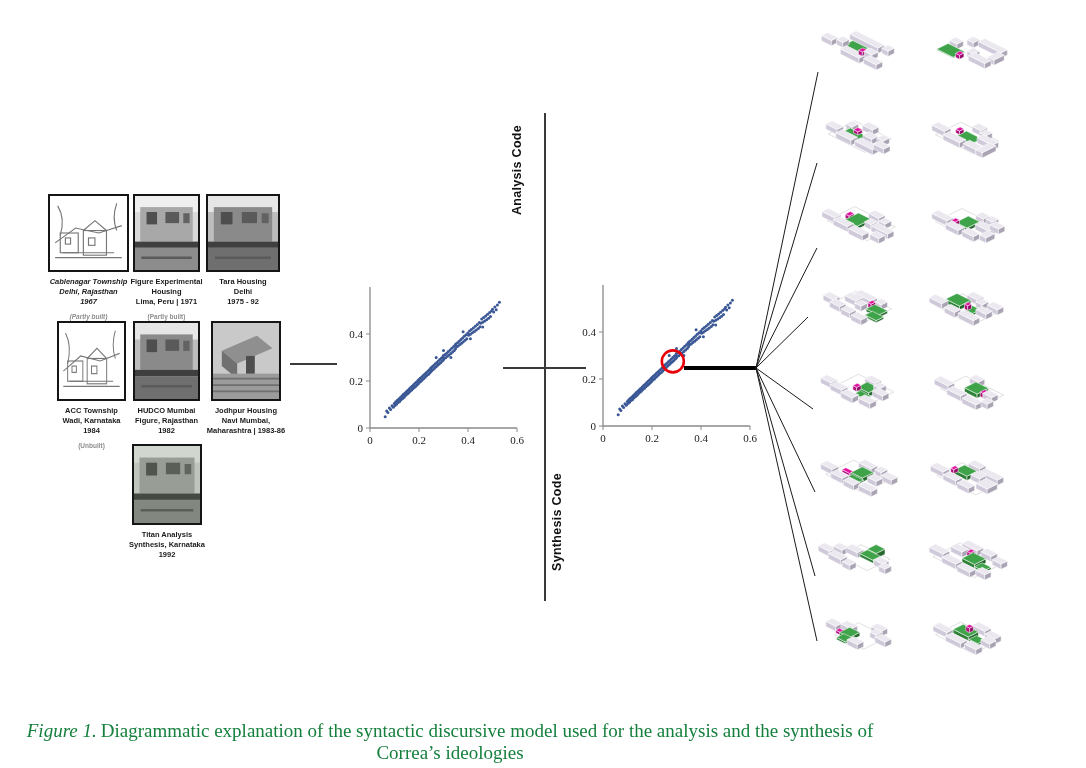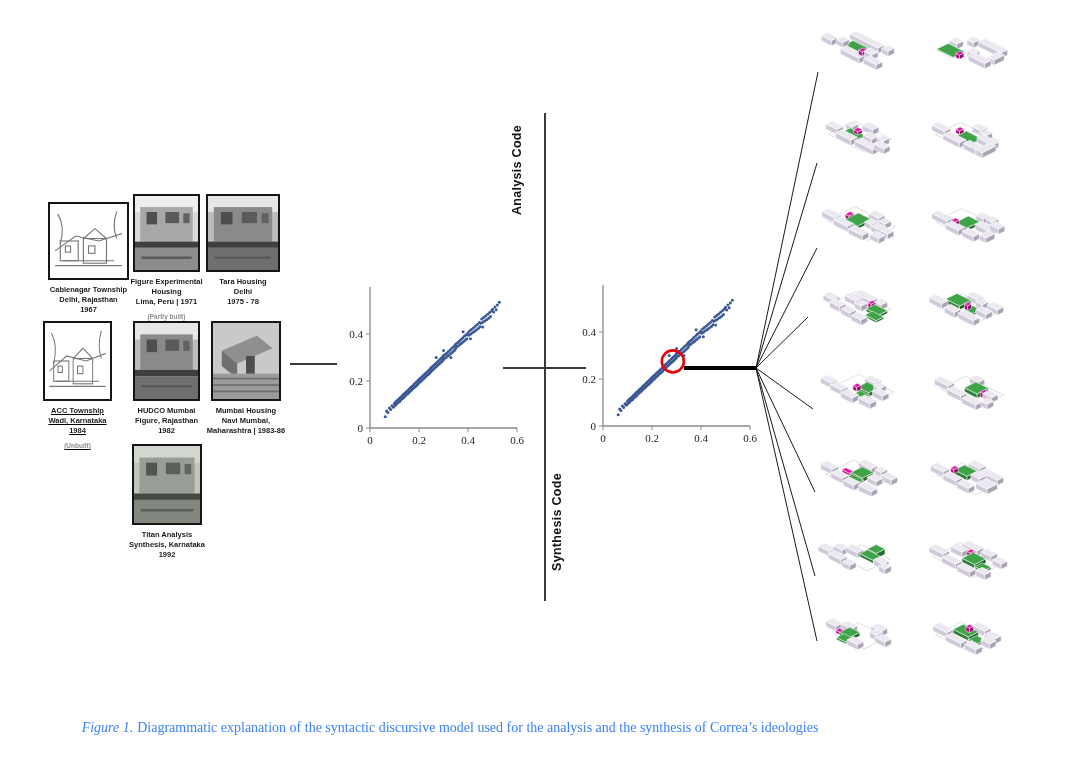--- a/index.html
+++ b/index.html
@@ -19,34 +19,34 @@
     writing-mode:vertical-rl;transform:rotate(180deg);
     font-size:12.5px;font-weight:bold;color:#111;letter-spacing:.3px;
     display:flex;align-items:center;justify-content:center;
   }
   .hline{background:#3a3a3a;height:2px;}
   .vline{background:#3a3a3a;width:2px;}
   .thickline{background:#000;height:4px;}
   
   #figure-caption{
     position:absolute;left:0;top:720;width:900px;text-align:center;
-    font-family:"Liberation Serif", serif;font-size:14px;color:#3b82f6;
+    font-family:"Liberation Serif", serif;font-size:19px;color:#15803d;
   }
   #figure-caption .fig-label{font-style:italic;}
   #figure-caption .fig-text{margin-left:4px;}
   svg{overflow:visible;}
   .tick-text{font-family:"Liberation Serif", serif;font-size:11px;fill:#222;}
 </style>
 </head>
 <body>
 
 <div id="canvas">
 
   <div id="project-grid">
-      <div class="project-card" style="left: 35px; top: 202px; width: 107px;">
+      <div class="project-card" style="left: 35px; top: 194px; width: 107px; font-style: italic;">
         <div class="project-photo" style="width: 77px; height: 74px;">
           <svg viewBox="0 0 60 60" preserveAspectRatio="none">
             <rect width="60" height="60" fill="#ffffff"></rect>
       <g stroke="#777" fill="none" stroke-width="0.9">
       <path d="M4 38 L20 26 L38 30 L56 24"></path>
               <rect x="8" y="30" width="14" height="16"></rect>
       <rect x="26" y="28" width="18" height="20"></rect>
               <path d="M26 28 L35 20 L44 28"></path>
       <path d="M4 50 h52 M10 46 h40"></path>
               <path d="M6 8 q6 10 2 24 M52 6 q-4 12 0 22"></path>
@@ -93,24 +93,24 @@
     <rect x="29" y="13" width="13" height="9" fill="#5a5a5a"></rect>
     <rect x="46" y="14" width="6" height="8" fill="#626262"></rect>
     <rect y="37" width="60" height="5" fill="#3f3f3f"></rect>
     <rect y="42" width="60" height="18" fill="#6f6f6f"></rect>
     <path d="M6 50 h48" stroke="#5a5a5a" stroke-width="2"></path>
           </svg>
         </div>
         <div class="project-caption">
           <div>Tara Housing</div>
           <div>Delhi</div>
-          <div>1975 - 78</div>
+          <div>1975 - 92</div>
         </div>
       </div>
-      <div class="project-card" style="left: 30px; top: 321px; width: 95px; text-decoration: underline;">
+      <div class="project-card" style="left: 44px; top: 321px; width: 95px;">
         <div class="project-photo" style="width: 65px; height: 76px;">
           <svg viewBox="0 0 60 60" preserveAspectRatio="none">
             <rect width="60" height="60" fill="#ffffff"></rect>
       <g stroke="#777" fill="none" stroke-width="0.9">
       <path d="M4 38 L20 26 L38 30 L56 24"></path>
               <rect x="8" y="30" width="14" height="16"></rect>
       <rect x="26" y="28" width="18" height="20"></rect>
               <path d="M26 28 L35 20 L44 28"></path>
       <path d="M4 50 h52 M10 46 h40"></path>
               <path d="M6 8 q6 10 2 24 M52 6 q-4 12 0 22"></path>
@@ -151,21 +151,21 @@
           <svg viewBox="0 0 60 60" preserveAspectRatio="none">
             <rect width="60" height="60" fill="#c9c9c9"></rect>
       <polygon points="8,22 40,10 54,20 22,32" fill="#8f8f8f"></polygon>
       <polygon points="8,22 22,32 22,44 8,34" fill="#707070"></polygon>
       <rect y="40" width="60" height="20" fill="#9b9b9b"></rect>
       <path d="M0 44 h60 M0 49 h60 M0 54 h60" stroke="#6f6f6f" stroke-width="1.4"></path>
       <rect x="30" y="26" width="8" height="14" fill="#4e4e4e"></rect>
           </svg>
         </div>
         <div class="project-caption">
-          <div>Mumbai Housing</div>
+          <div>Jodhpur Housing</div>
           <div>Navi Mumbai,</div>
           <div>Maharashtra | 1983-86</div>
         </div>
       </div>
       <div class="project-card" style="left: 119px; top: 444px; width: 96px;">
         <div class="project-photo" style="width: 66px; height: 77px;">
           <svg viewBox="0 0 60 60" preserveAspectRatio="none">
     <rect width="60" height="60" fill="#d9d9d9"></rect>
     <rect y="0" width="60" height="13" fill="#efefef"></rect>
     <rect x="5" y="9" width="50" height="28" fill="#a8a8a8"></rect>

